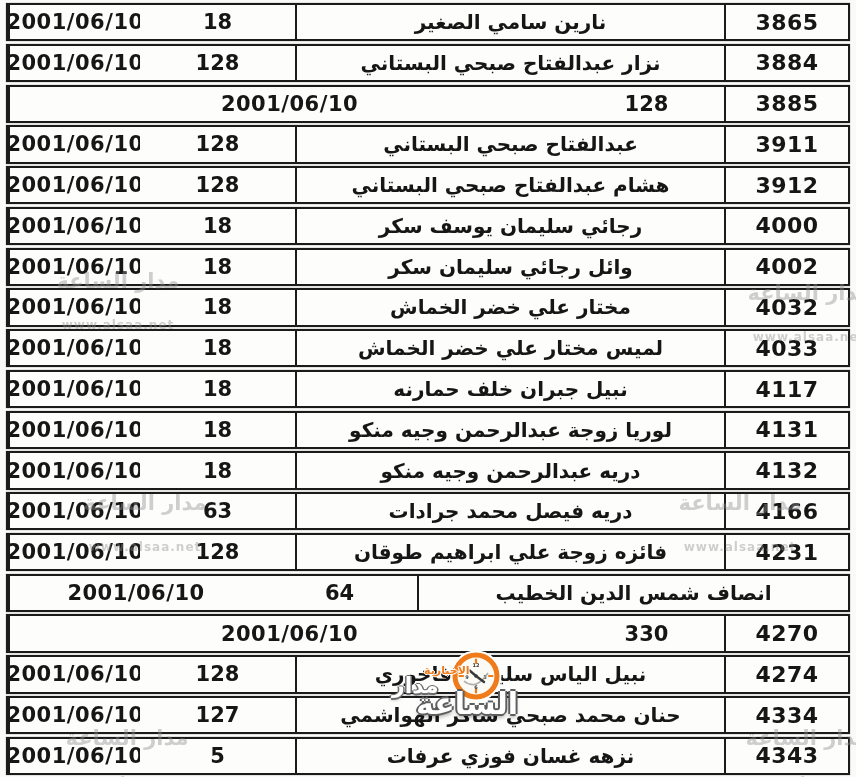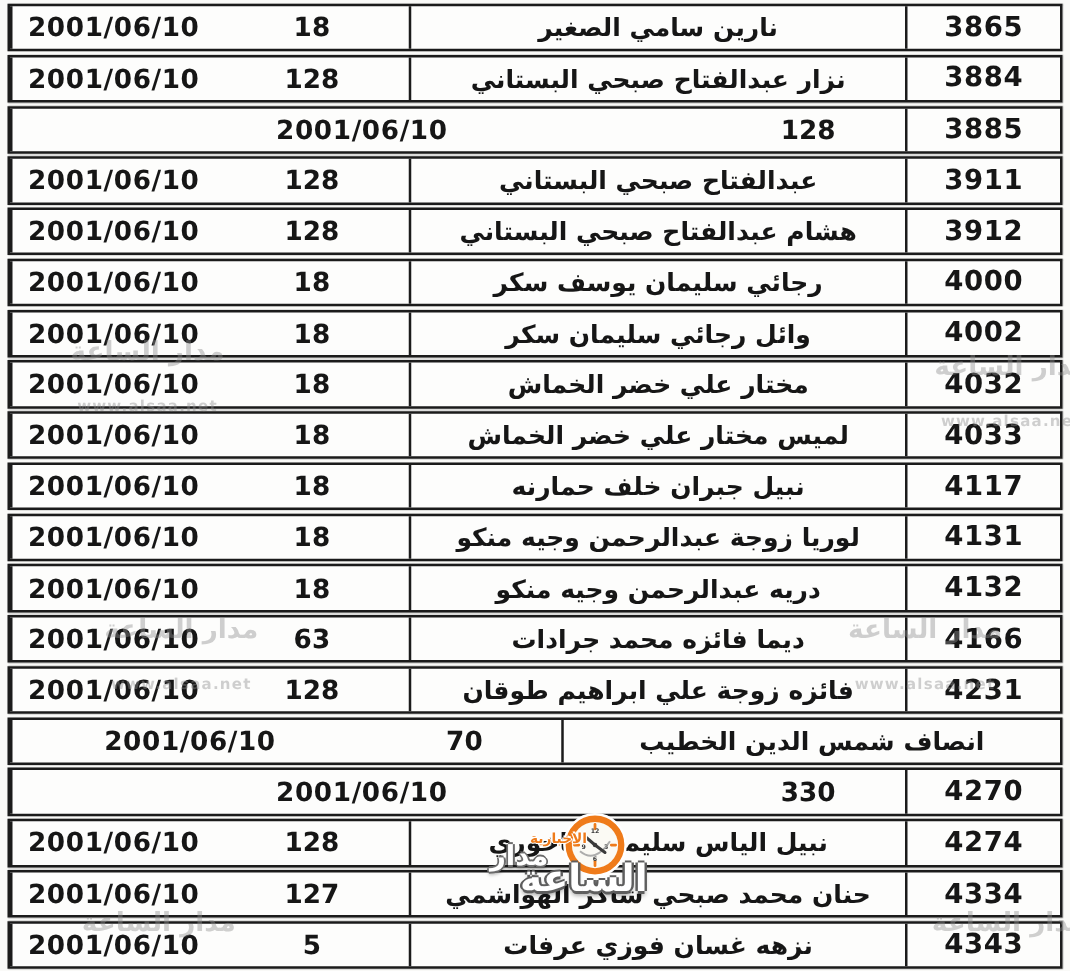--- a/index.html
+++ b/index.html
@@ -20,21 +20,21 @@
     box-shadow:0 0 1px rgba(0,0,0,.5);
   }
   .t-row:last-child{margin-bottom:0;}
   .t-cell{
     display:flex;align-items:center;justify-content:center;
     box-sizing:border-box;color:#161616;font-weight:bold;
     white-space:nowrap;overflow:hidden;
   }
   .t-cell + .t-cell{border-inline-start:2.5px solid #1b1b1b;}
   .c-id   {width:122px;font-size:22px;letter-spacing:.5px;}
-  .c-name {width:397px;font-size:20px;}
+  .c-name {width:429px;font-size:20px;}
   .c-qty  {width:157px;font-size:21px;}
   .c-date {flex:1;font-size:21px;direction:ltr;letter-spacing:.5px;}
   
   .wm-tile{
     position:absolute;width:170px;text-align:center;direction:rtl;
     color:#8f8f8f;opacity:.42;pointer-events:none;z-index:5;line-height:1.05;
   }
   .wm-tile .wm-l1{font-size:21px;font-weight:bold;display:block;}
   .wm-tile .wm-l2{font-size:12px;font-weight:bold;display:block;direction:ltr;letter-spacing:1px;margin-top:27px;}
   
@@ -135,35 +135,35 @@
 
   <div class="t-row">
     <div class="t-cell c-id">4132</div>
     <div class="t-cell c-name">دريه عبدالرحمن وجيه منكو</div>
     <div class="t-cell c-qty">18</div>
     <div class="t-cell c-date">2001/06/10</div>
   </div>
 
   <div class="t-row">
     <div class="t-cell c-id">4166</div>
-    <div class="t-cell c-name">ديما فائزه محمد جرادات</div>
+    <div class="t-cell c-name">دريه فيصل محمد جرادات</div>
     <div class="t-cell c-qty">63</div>
     <div class="t-cell c-date">2001/06/10</div>
   </div>
 
   <div class="t-row">
     <div class="t-cell c-id">4231</div>
     <div class="t-cell c-name">فائزه زوجة علي ابراهيم طوقان</div>
     <div class="t-cell c-qty">128</div>
     <div class="t-cell c-date">2001/06/10</div>
   </div>
 
   <div class="t-row">
     <div class="t-cell c-name">انصاف شمس الدين الخطيب</div>
-    <div class="t-cell c-qty">70</div>
+    <div class="t-cell c-qty">64</div>
     <div class="t-cell c-date">2001/06/10</div>
   </div>
 
   <div class="t-row">
     <div class="t-cell c-id">4270</div>
     <div class="t-cell c-qty">330</div>
     <div class="t-cell c-date">2001/06/10</div>
   </div>
 
   <div class="t-row">

